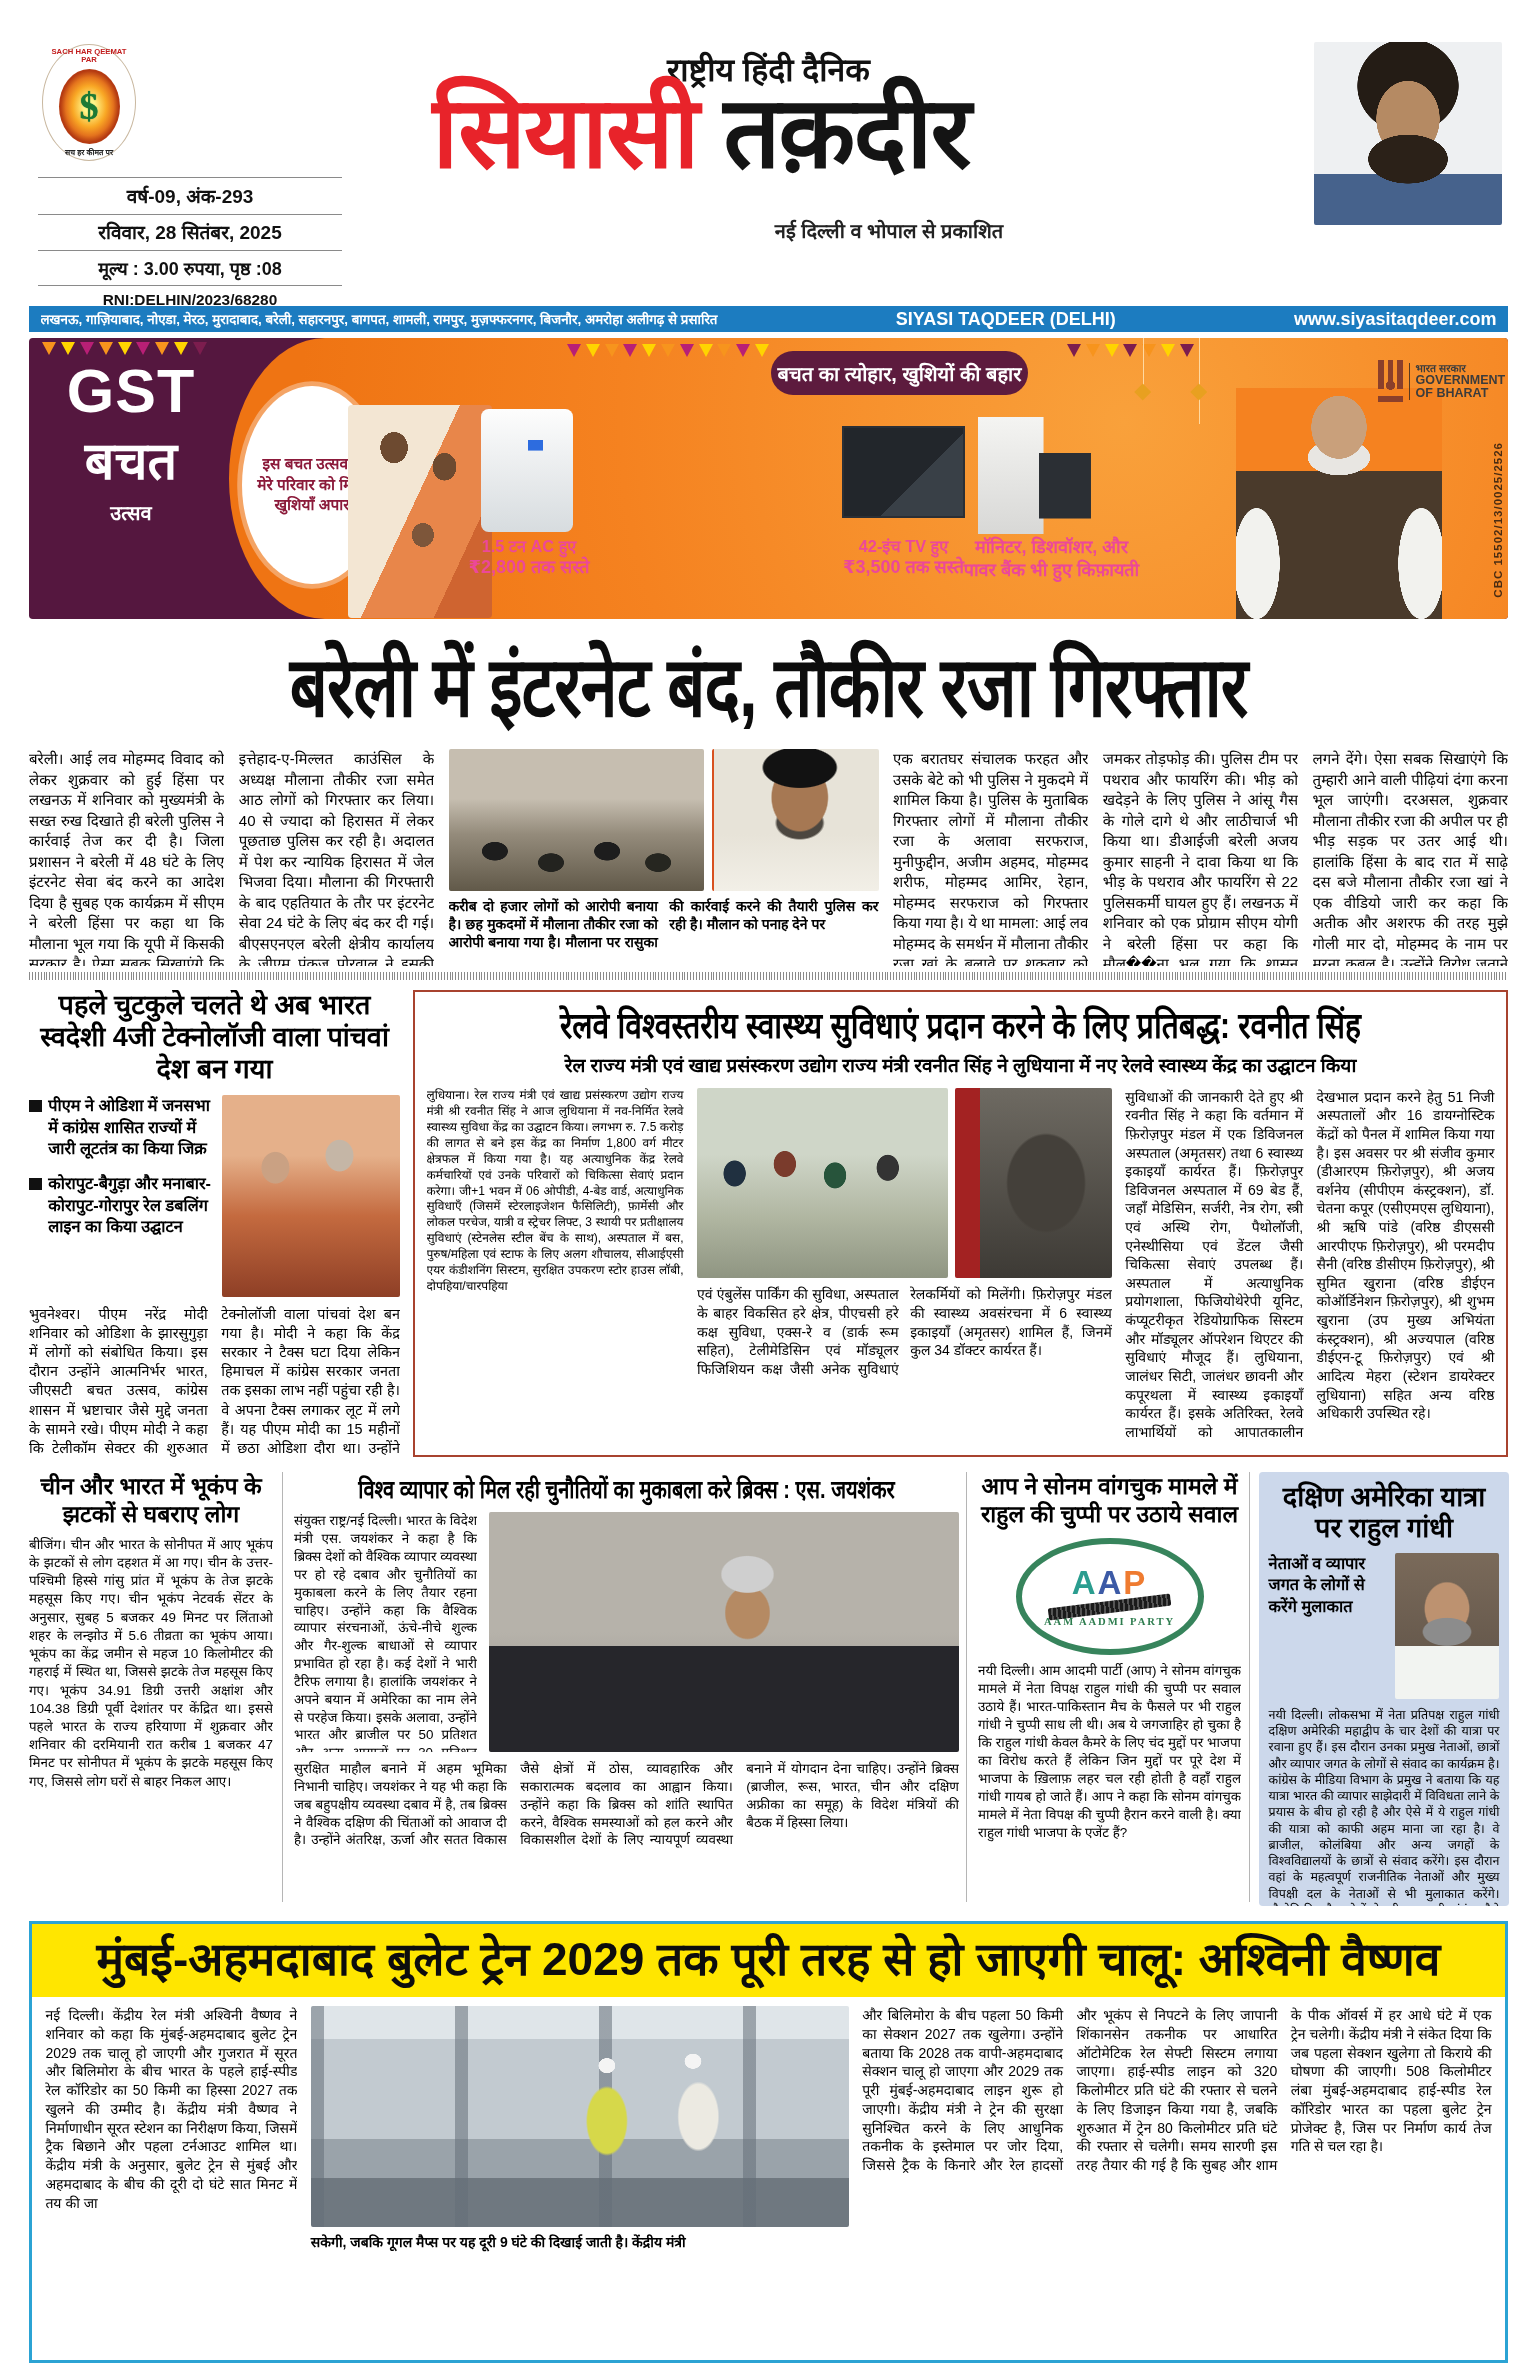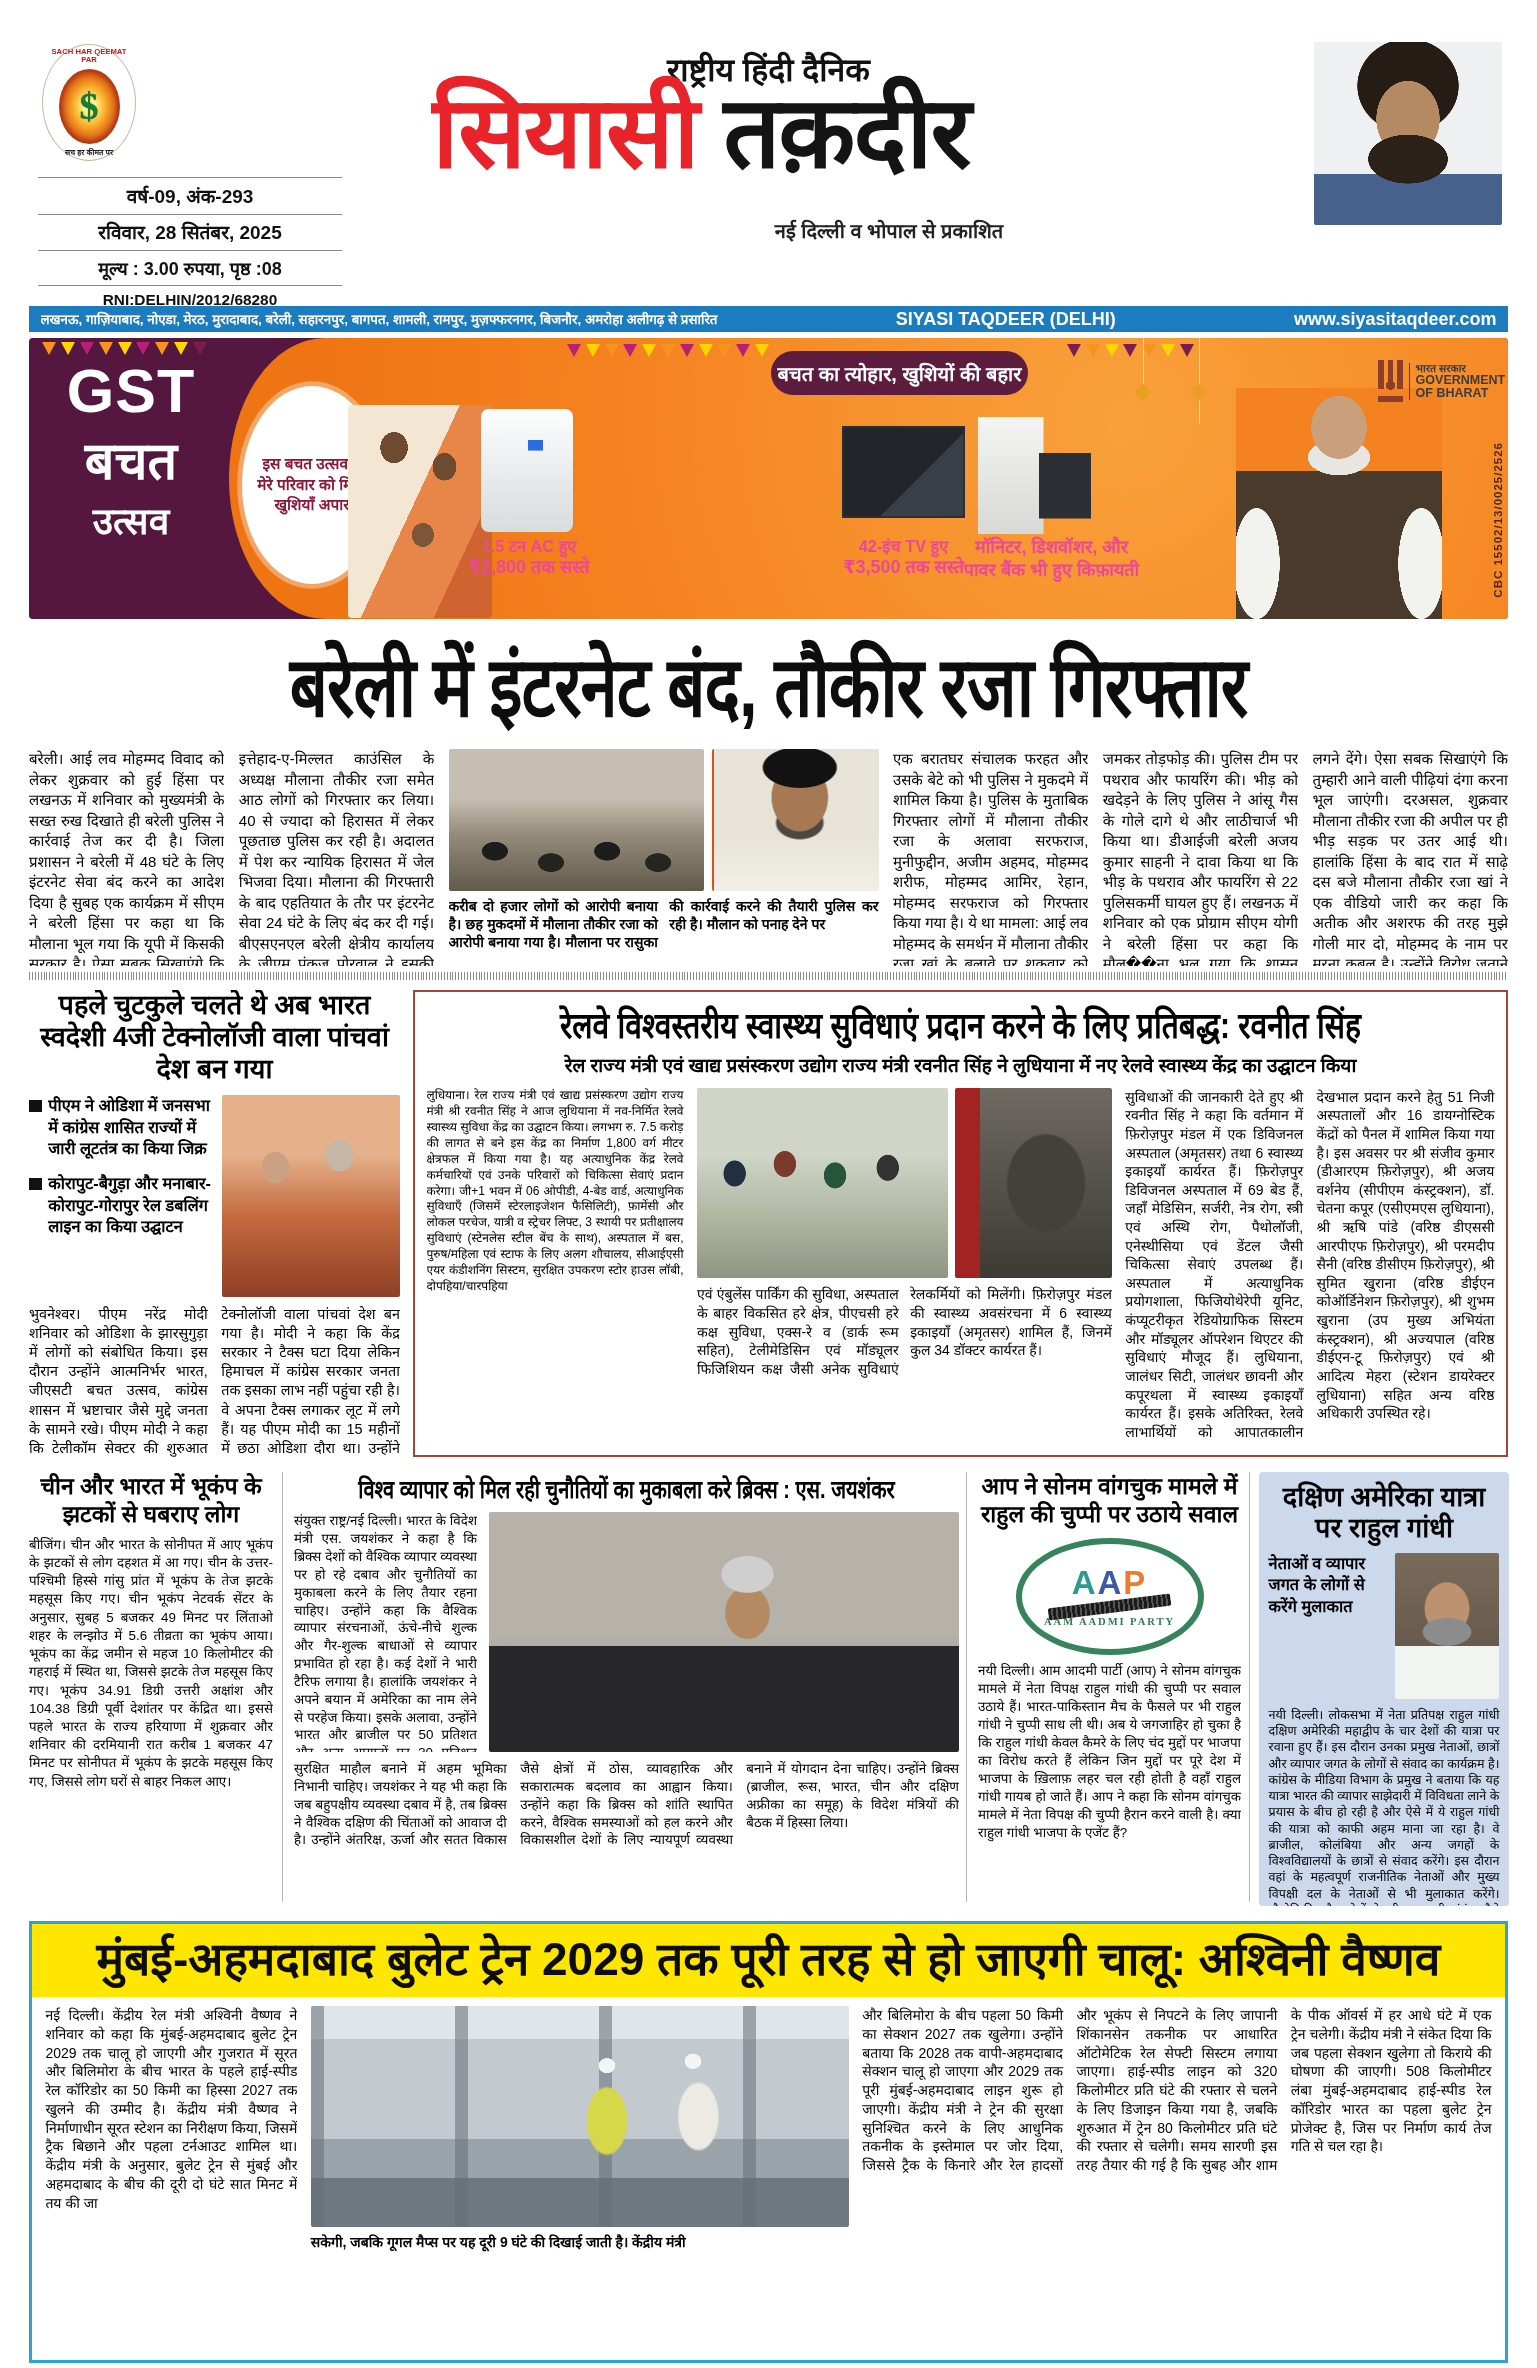--- a/index.html
+++ b/index.html
@@ -42,21 +42,21 @@
   .strip .site{font-size:18px;font-weight:bold;white-space:nowrap;}
 
   
   .ad{left:29px;top:338px;width:1479px;height:281px;background:#55173f;overflow:hidden;border-radius:3.8px;}
   .ad-orange{position:absolute;left:200px;top:0;right:0;bottom:0;
     background:radial-gradient(circle at 70% 30%,#f9a13b,#f58220 55%,#ef7413 90%);
     border-top-left-radius:125px 183px;border-bottom-left-radius:125px 183px;}
   .gst{position:absolute;left:11.5px;top:23px;width:181px;text-align:center;color:#fff;font-weight:900;line-height:1;}
   .gst .g1{font-size:61px;letter-spacing:1px;}
   .gst .g2{font-size:52px;margin-top:13.4px;}
-  .gst .g3{font-size:37px;margin-top:15.4px;font-weight:700;}
+  .gst .g3{font-size:20px;margin-top:15.4px;font-weight:700;}
   .bunt{position:absolute;display:flex;gap:4.8px;}
   .bunt i{width:0;height:0;border-left:7.7px solid transparent;border-right:7.7px solid transparent;border-top:13.4px solid #ffd400;}
   .bunt i.p{border-top-color:#b81f76;}
   .bunt i.o{border-top-color:#f7941d;}
   .bunt i.m{border-top-color:#7c1d4e;}
   .pill{position:absolute;left:742px;top:13.4px;width:257px;height:44px;background:#5d1b3e;border-radius:25px;color:#fff;
     display:flex;align-items:center;justify-content:center;font-size:20px;font-weight:900;white-space:nowrap;overflow:hidden;}
   .bubble{position:absolute;left:213px;top:48px;width:140px;height:198px;background:#fff;border-radius:50%;
     display:flex;align-items:center;justify-content:center;text-align:center;color:#8b1a3a;font-size:15.4px;font-weight:900;padding:13.4px;line-height:1.35;
     box-shadow:0 0 0 4.8px rgba(255,255,255,.35);}
@@ -218,21 +218,21 @@
     <span class="logo-core">
         <span>$</span>
       </span>
     <span class="logo-arc bottom">सच हर कीमत पर</span>
   </div>
 
   <div class="abs issue-box">
     <div class="iline l1">वर्ष-09, अंक-293</div>
     <div class="iline l2">रविवार, 28 सितंबर, 2025</div>
     <div class="iline l3">मूल्य : 3.00 रुपया, पृष्ठ :08</div>
-    <div class="iline l4">RNI:DELHIN/2012/68280</div>
+    <div class="iline l4">RNI:DELHIN/2023/68280</div>
   </div>
 
   <div class="abs tagline">राष्ट्रीय हिंदी दैनिक</div>
   <div class="abs paper-title">
     <span class="red">सियासी</span><span class="blk"> तक़दीर</span>
   </div>
   <div class="abs publish">नई दिल्ली व भोपाल से प्रकाशित</div>
   <div class="abs photo mast-photo"></div>
 
   <div class="abs strip">

